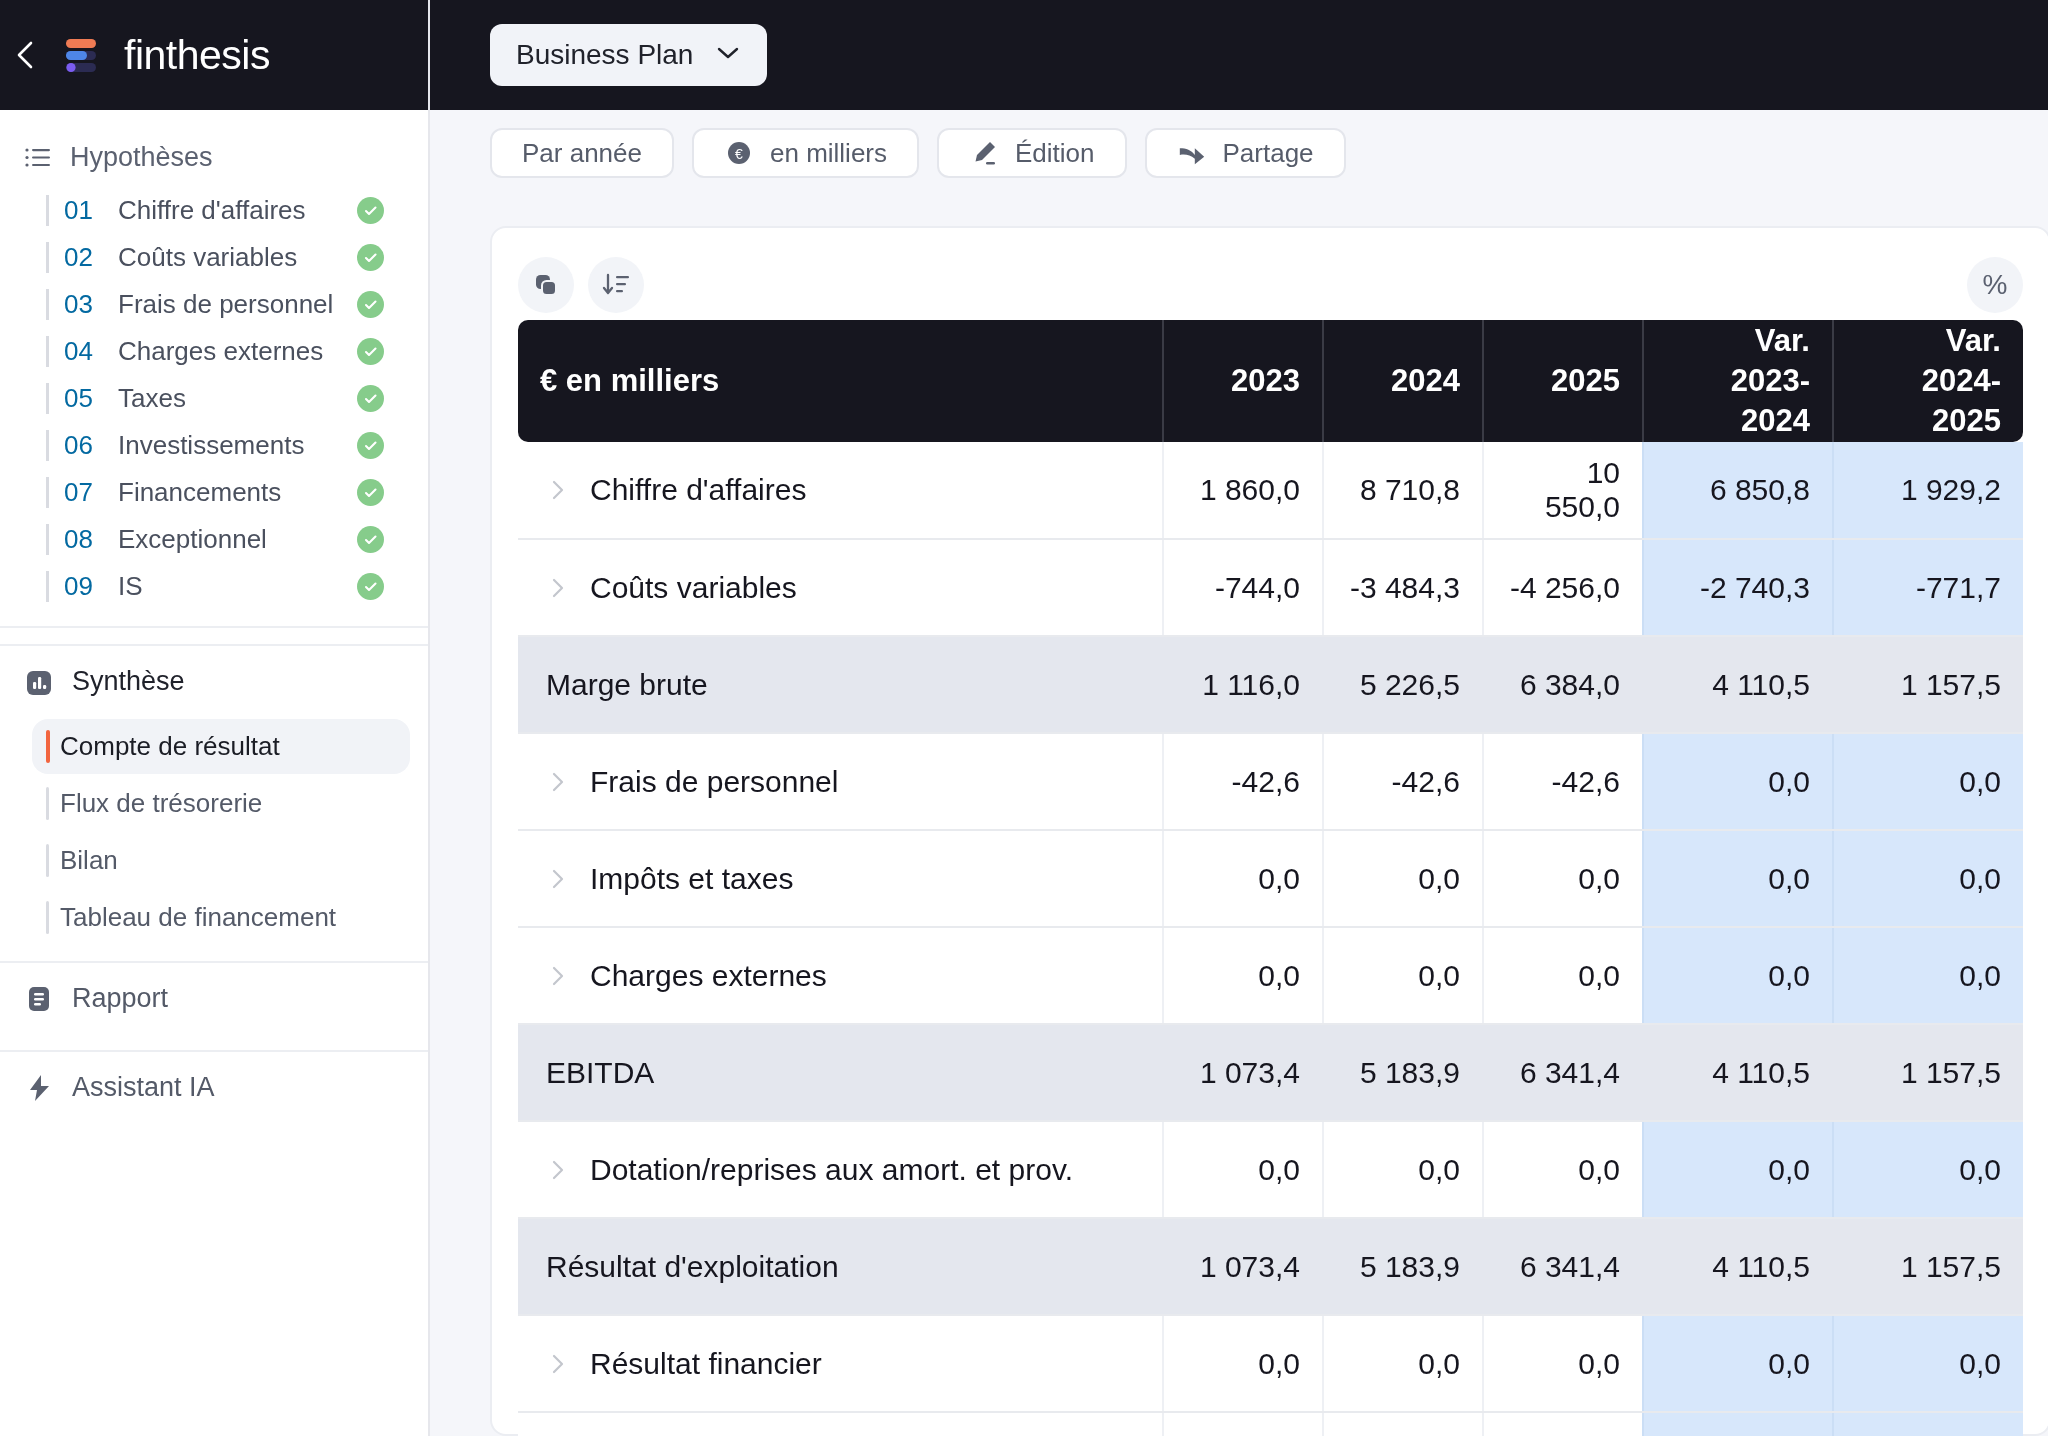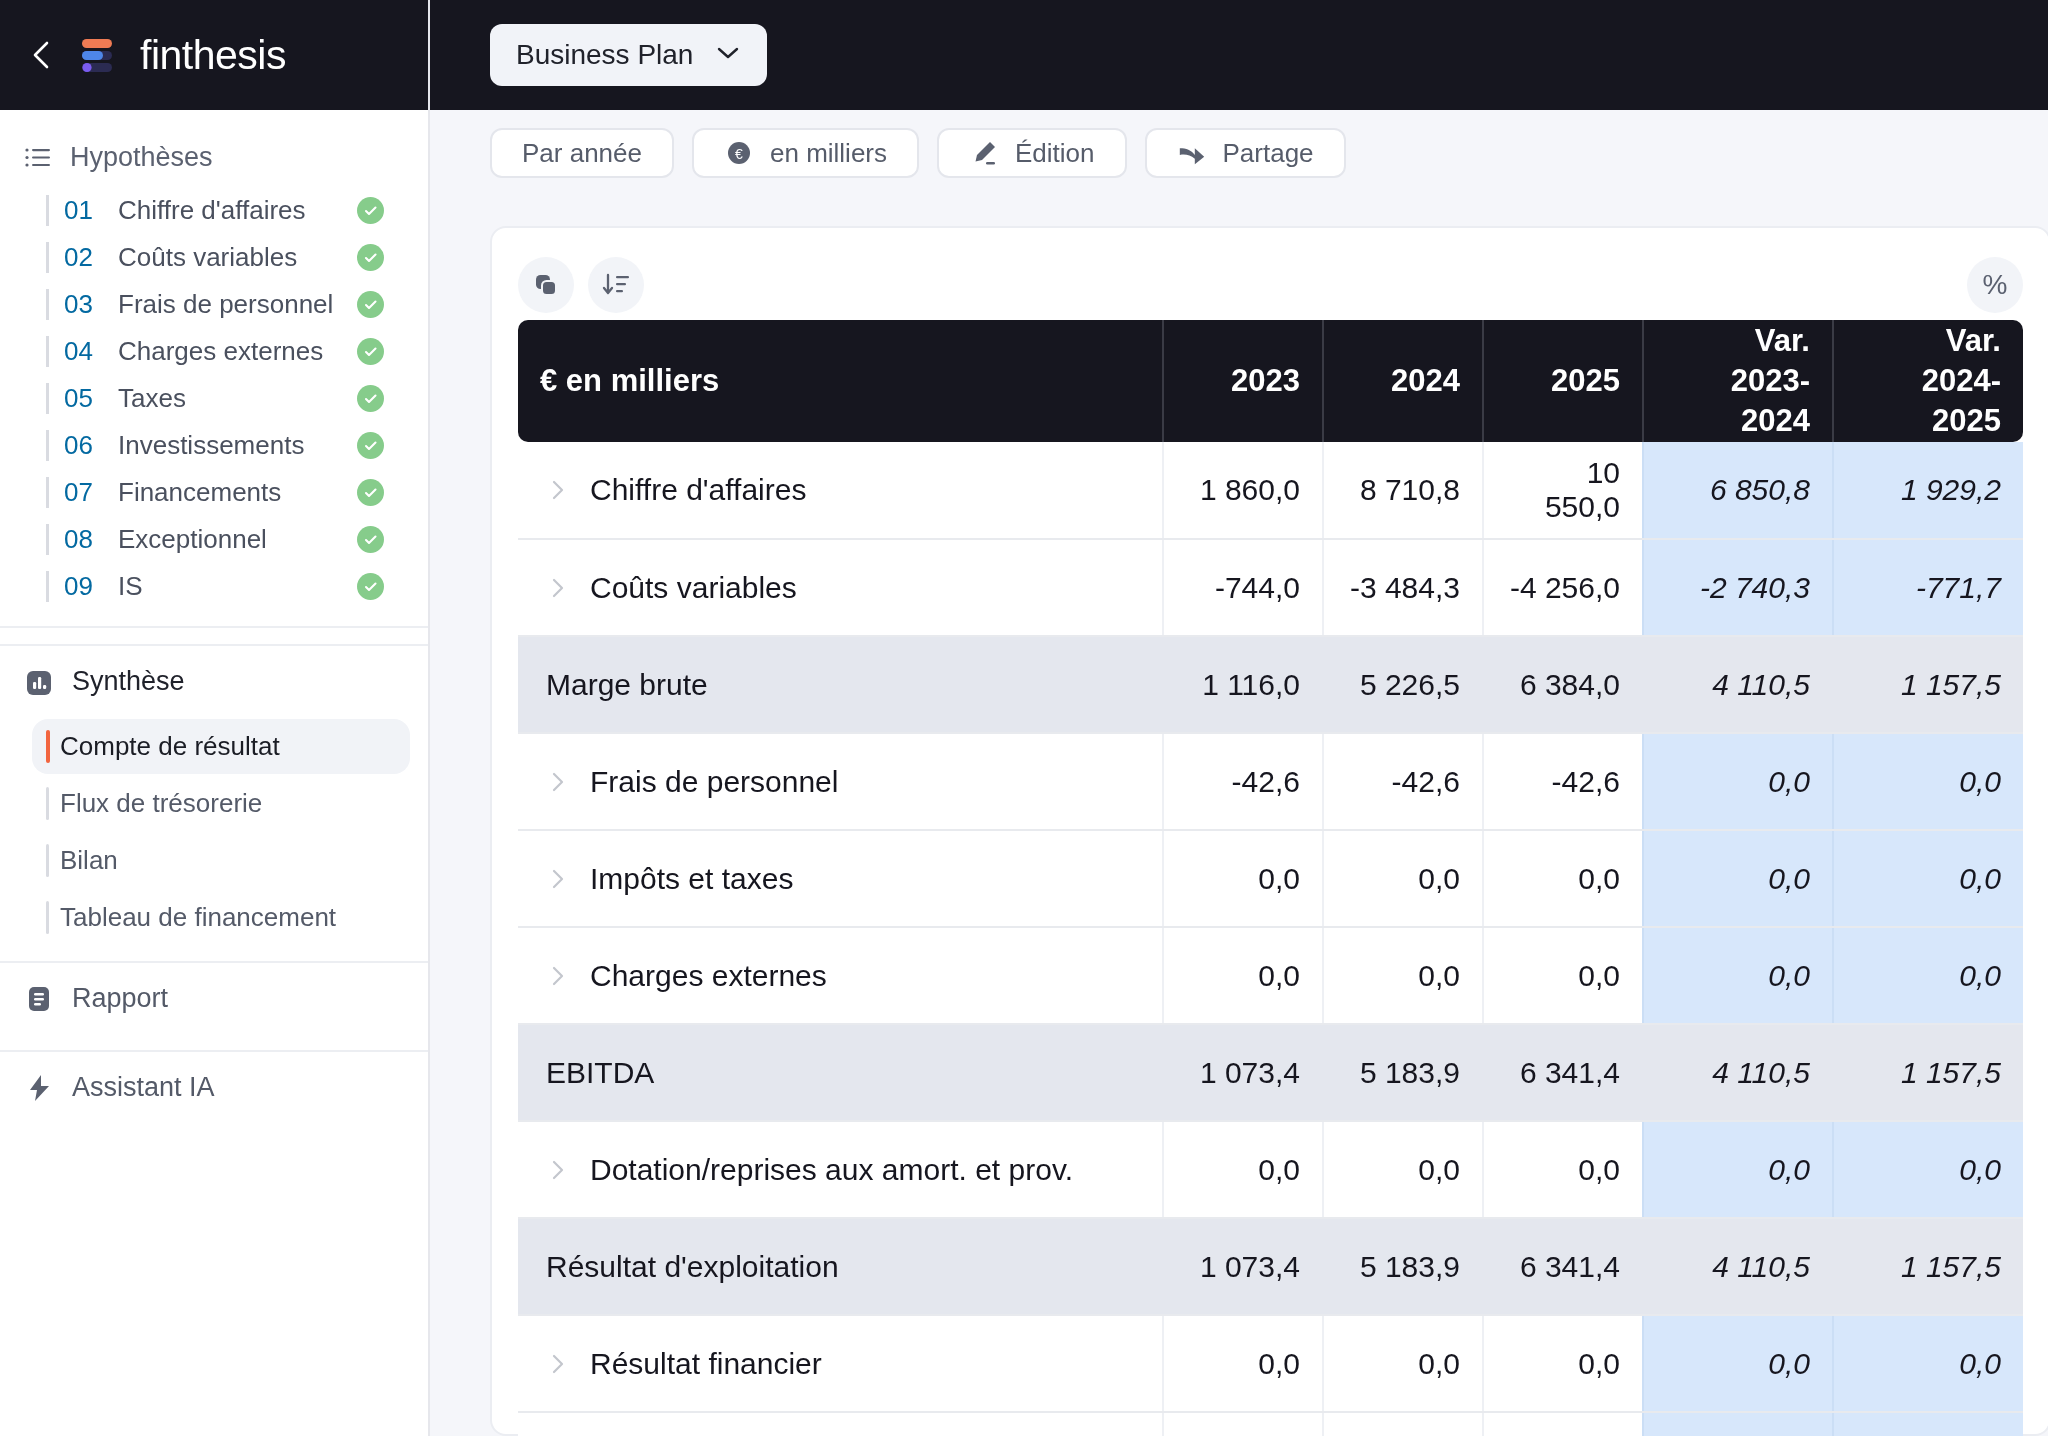--- a/index.html
+++ b/index.html
@@ -16,21 +16,21 @@
     width: 430px; height: 1436px;
     background: #ffffff;
     border-right: 2px solid #e6e7ec;
     display: flex; flex-direction: column;
     flex: none;
     position: relative;
   }
   .sb-header {
     height: 110px; background: #16161f;
     display: flex; align-items: center; gap: 20px;
-    padding-left: 24px; flex: none;
+    padding-left: 8px; flex: none;
   }
   .back-chevron {
     width: 34px; height: 34px; flex: none;
     display: flex; align-items: center; justify-content: center;
     cursor: pointer;
   }
   .logo-mark { width: 42px; height: 42px; flex: none; }
   .logo-text {
     color: #fff; font-size: 41px; font-weight: 400;
     letter-spacing: -0.5px;
@@ -158,21 +158,21 @@
     padding: 0 22px; text-align: right;
     border-bottom: 2px solid #e8eaee;
     border-left: 2px solid #eef0f4;
     background: #ffffff;
   }
   table.pl tbody td.label {
     text-align: left; border-left: none; padding-left: 28px;
     position: relative;
   }
   table.pl tbody td.label .lw { display: flex; align-items: center; gap: 20px; }
-  table.pl tbody td.var { background: #d7e7fb; border-left-color: #cbdef5; font-style: italic; }
+  table.pl tbody td.var { background: #d7e7fb; border-left-color: #cbdef5; }
 
   tr.sub td { background: #e4e7ee !important; border-left-color: #e4e7ee !important; }
   tr.sub td.var { background: #e4e7ee !important; }
   tr.sub td.label { font-weight: 400; padding-left: 50px; }
 
   .chev { width: 24px; height: 24px; flex: none; display: inline-flex;
     align-items: center; justify-content: center; cursor: pointer; }
 </style>
 </head>
 <body>

